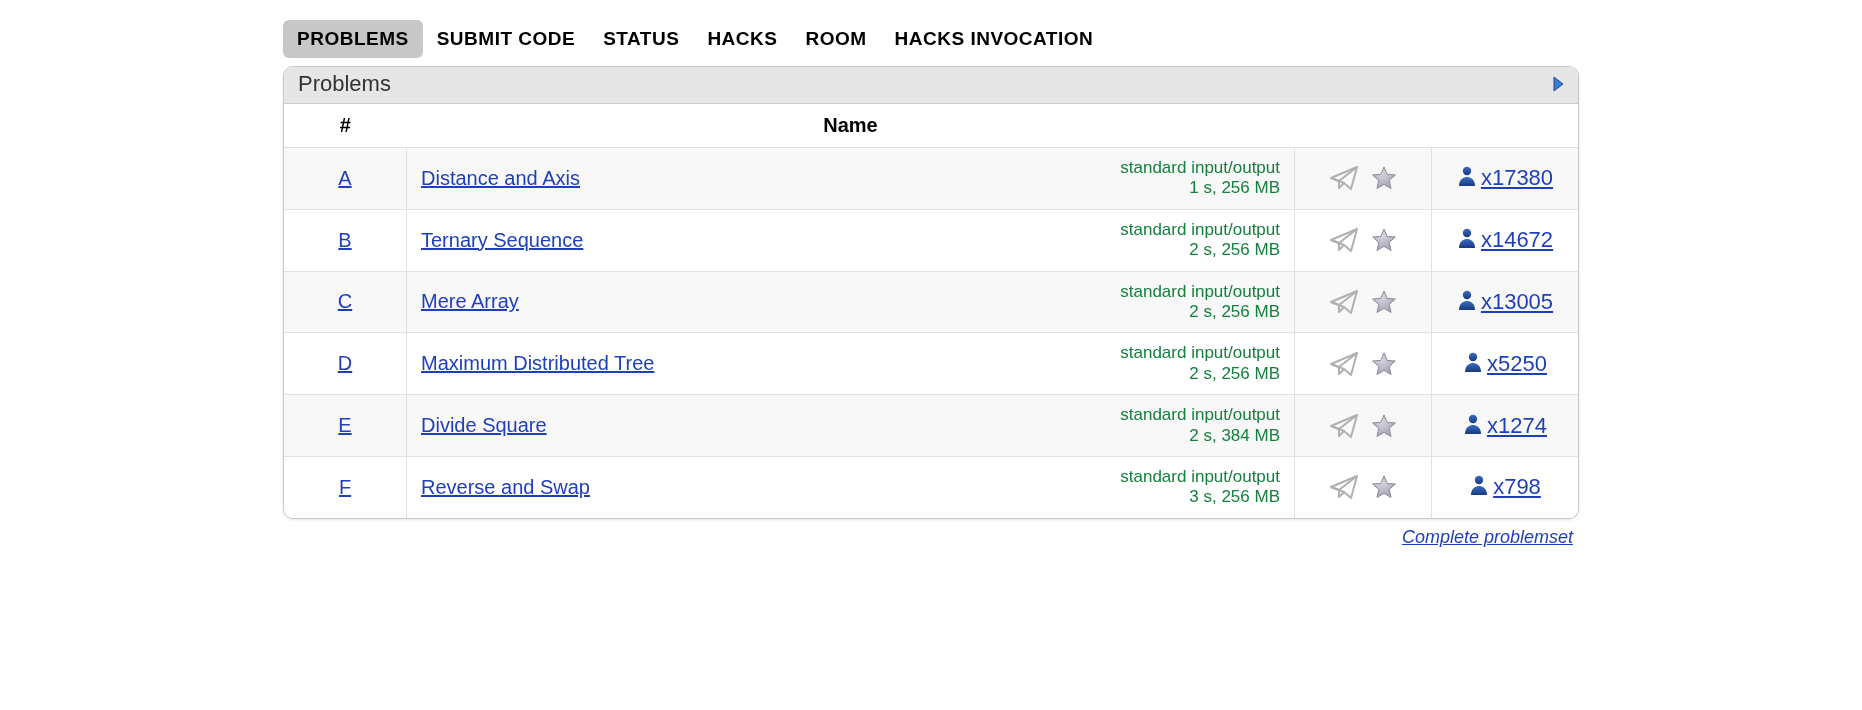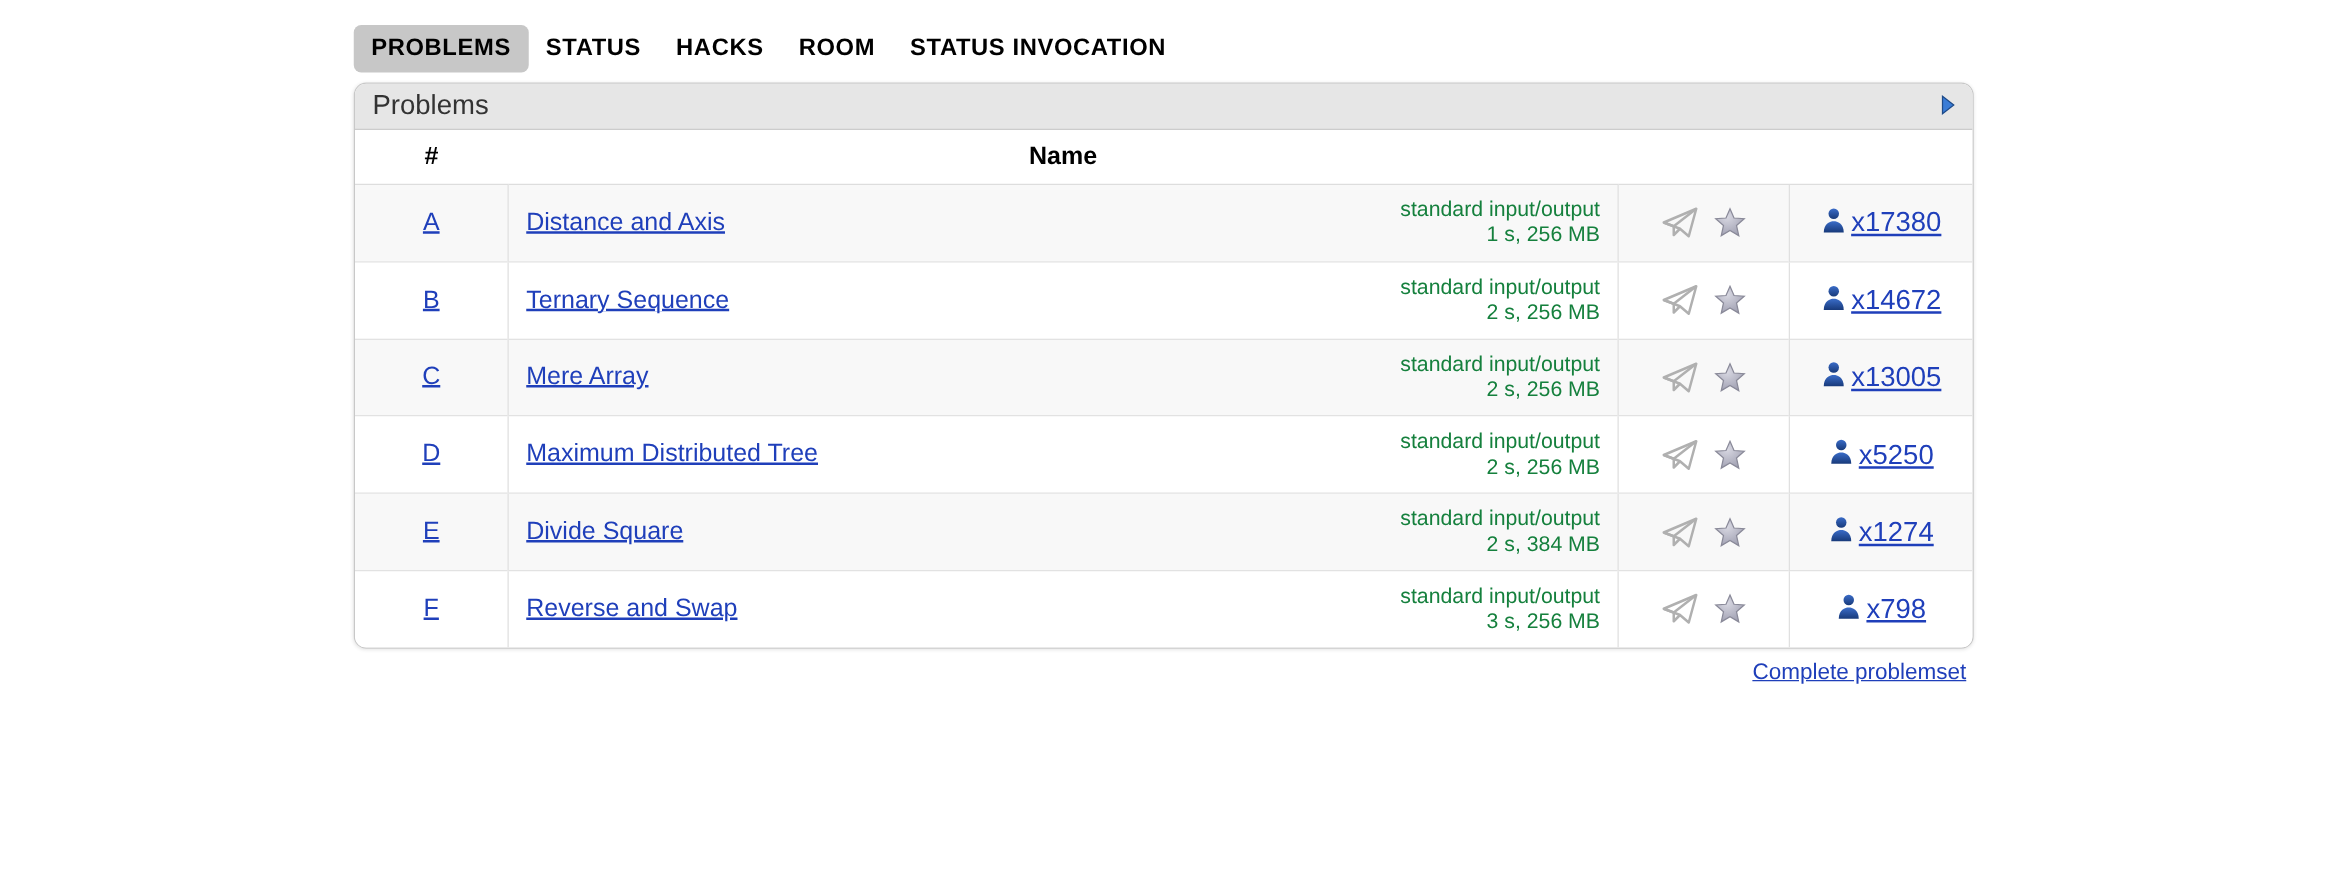--- a/index.html
+++ b/index.html
@@ -126,34 +126,36 @@
     display: flex;
     align-items: center;
     justify-content: center;
     gap: 4px;
   }
   .solved-inner a { font-size: 22px; }
   .footer-link {
     text-align: right;
     padding: 8px 6px 0 0;
     font-size: 18px;
+    font-style: italic;
   }
   .icon-btn { cursor:pointer; display:inline-flex; }
 </style>
 </head>
 <body>
 
 <div class="container">
 
   <div class="tabs" id="tabs">
       <div class="tab active">PROBLEMS</div>
+      <div class="tab">SUBMIT CODE</div>
       <div class="tab">STATUS</div>
       <div class="tab">HACKS</div>
       <div class="tab">ROOM</div>
-      <div class="tab">STATUS INVOCATION</div>
+      <div class="tab">HACKS INVOCATION</div>
     </div>
 
   <div class="panel">
     <div class="panel-header">
       <span class="panel-title">Problems</span>
       <span class="expand-arrow icon-btn">
         <svg width="12" height="16" viewBox="0 0 12 16">
           <polygon points="2,1 11,8 2,15" fill="#3a7cd6" stroke="#1e4b8a" stroke-width="1"></polygon>
         </svg>
       </span>

